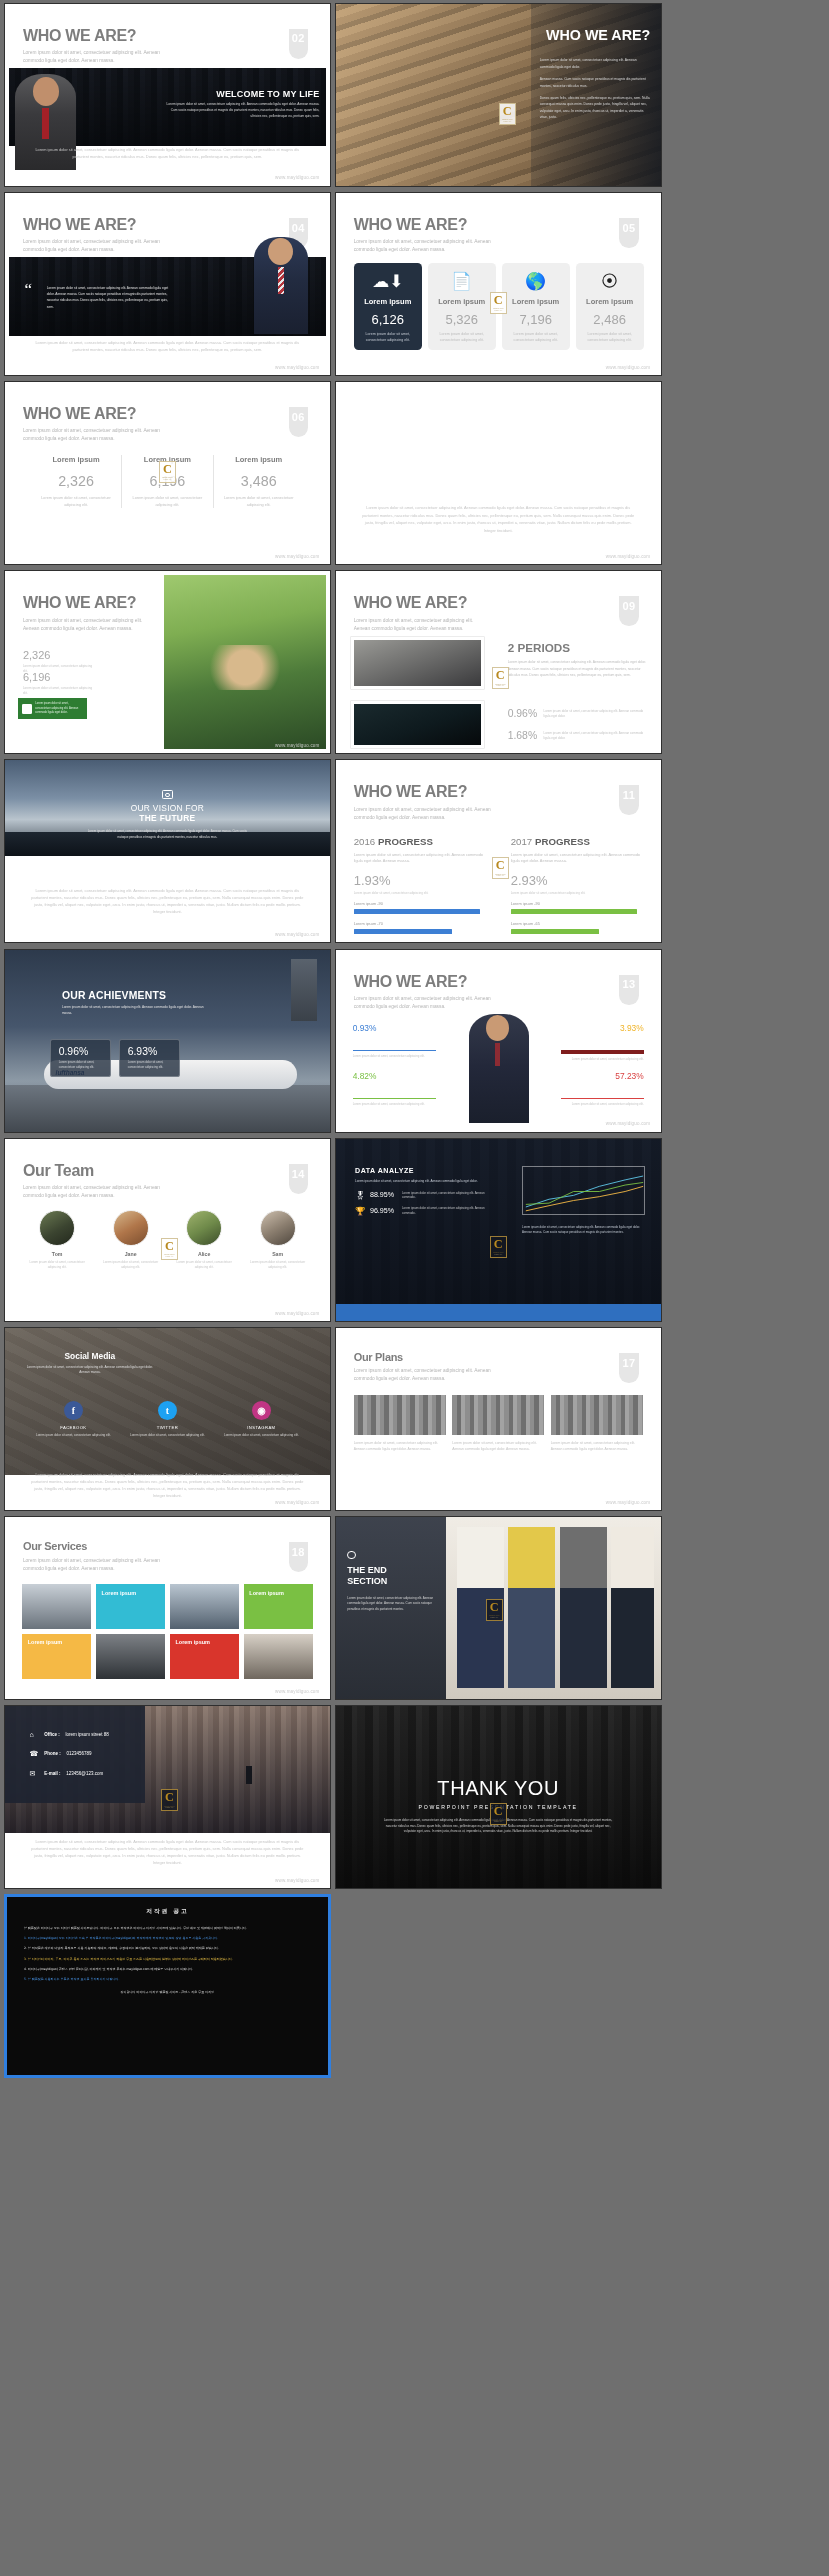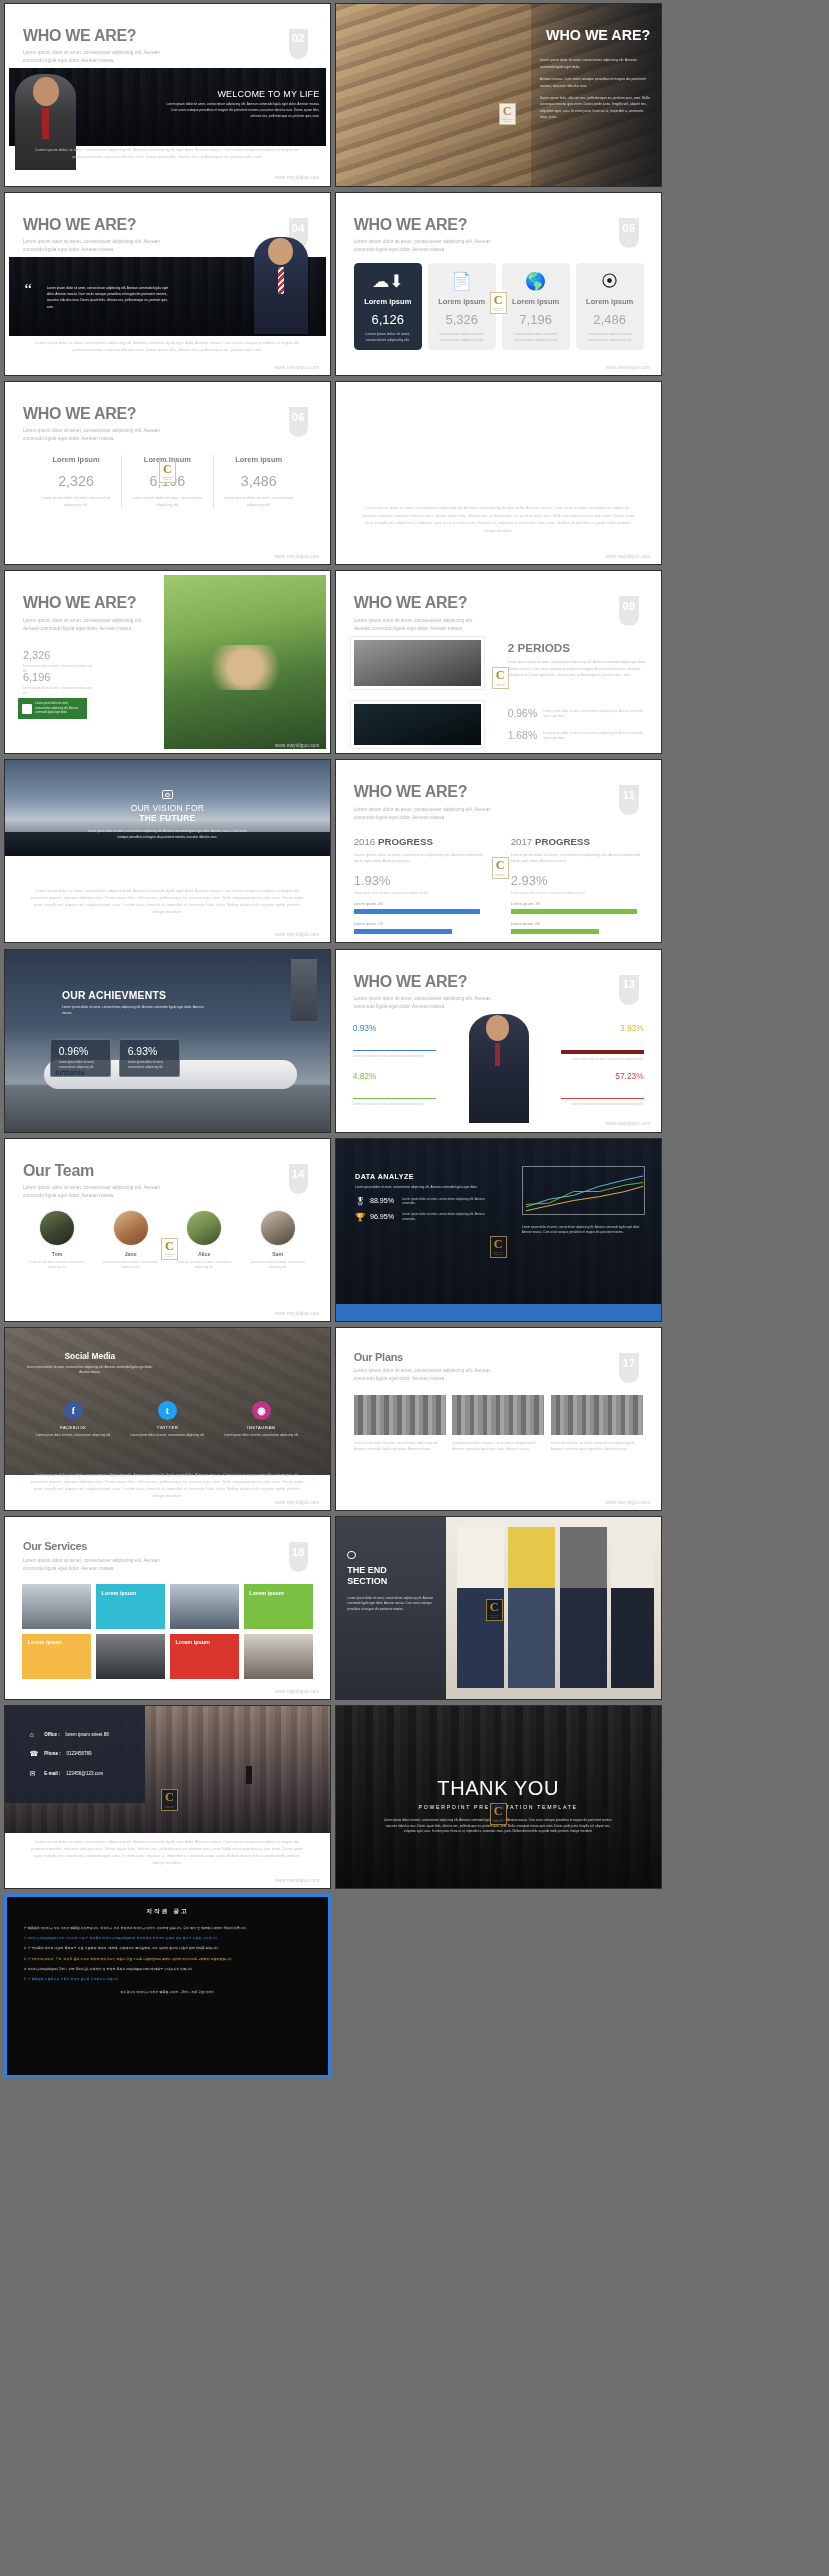--- a/index.html
+++ b/index.html
@@ -237,21 +237,21 @@
 <div class="grid">
 
   <div class="slide wide-left">
     <div class="head-block">
       <div class="h-title">WHO WE ARE?</div>
       <div class="h-sub" style="width:149px">Lorem ipsum dolor sit amet, consectetuer adipiscing elit. Aenean commodo ligula eget dolor. Aenean massa.</div>
     </div>
     <div class="badge">02</div>
     <div class="ph city-night" style="position:absolute;left:3.9px;right:3.9px;top:64px;height:78px">
       <div style="position:absolute;right:6.5px;top:21px;width:156px;text-align:right;">
-        <div style="font-size:9px;color:#fff;font-weight:400;letter-spacing:0.2px">WELCOME TO MY LIFE</div>
+        <div style="font-size:9px;color:#fff;font-weight:700;letter-spacing:0.2px">WELCOME TO MY LIFE</div>
         <div style="font-size:3.2px;color:#dcdcdc;line-height:1.8;margin-top:3.9px">Lorem ipsum dolor sit amet, consectetuer adipiscing elit. Aenean commodo ligula eget dolor. Aenean massa. Cum sociis natoque penatibus et magnis dis parturient montes, nascetur ridiculus mus. Donec quam felis, ultricies nec, pellentesque eu, pretium quis, sem.</div>
       </div>
     </div>
     <div style="position:absolute;left:10.4px;top:70px;width:61px;height:96px;background:linear-gradient(180deg,#5a5a5c 0%,#3a3a3d 42%,#2a2a2c 100%);border-radius:44% 44% 0 0/24% 24% 0 0">
       <div style="position:absolute;left:17.5px;top:3.9px;width:26px;height:28.5px;border-radius:50%;background:#c08f6c"></div>
       <div style="position:absolute;left:27px;top:34px;width:6.5px;height:31px;background:#a32027"></div>
     </div>
     <div class="bottom-para" style="bottom:26px">Lorem ipsum dolor sit amet, consectetuer adipiscing elit. Aenean commodo ligula eget dolor. Aenean massa. Cum sociis natoque penatibus et magnis dis parturient montes, nascetur ridiculus mus. Donec quam felis, ultricies nec, pellentesque eu, pretium quis, sem.</div>
     <div class="wm">www.mayidiguo.com</div>
   </div>
@@ -553,21 +553,21 @@
     </div>
     <div class="logo-c" style="left:156px;top:99px">
       <span class="c">C</span>
       <span class="t">CONCEPTS</span>
       <span class="t2">TEMPLATE</span>
     </div>
     <div class="wm">www.mayidiguo.com</div>
   </div>
 
   <div class="slide wide-right ph office-dark">
-    <div style="position:absolute;left:19.4px;top:28.5px;width:136px;margin-top:6px;">
+    <div style="position:absolute;left:19.4px;top:28.5px;width:136px;">
       <div style="font-size:7.1px;color:#fff;font-weight:bold;letter-spacing:0.5px">DATA ANALYZE</div>
       <div style="font-size:3px;color:#c9cfd8;line-height:1.8;margin-top:3.9px">Lorem ipsum dolor sit amet, consectetuer adipiscing elit. Aenean commodo ligula eget dolor.</div>
       <div class="da-row">
         <div class="ic">🎖</div>
         <div class="pc">88.95%</div>
         <div class="dx">Lorem ipsum dolor sit amet, consectetuer adipiscing elit. Aenean commodo.</div>
       </div>
       <div class="da-row">
         <div class="ic">🏆</div>
         <div class="pc">96.95%</div>

